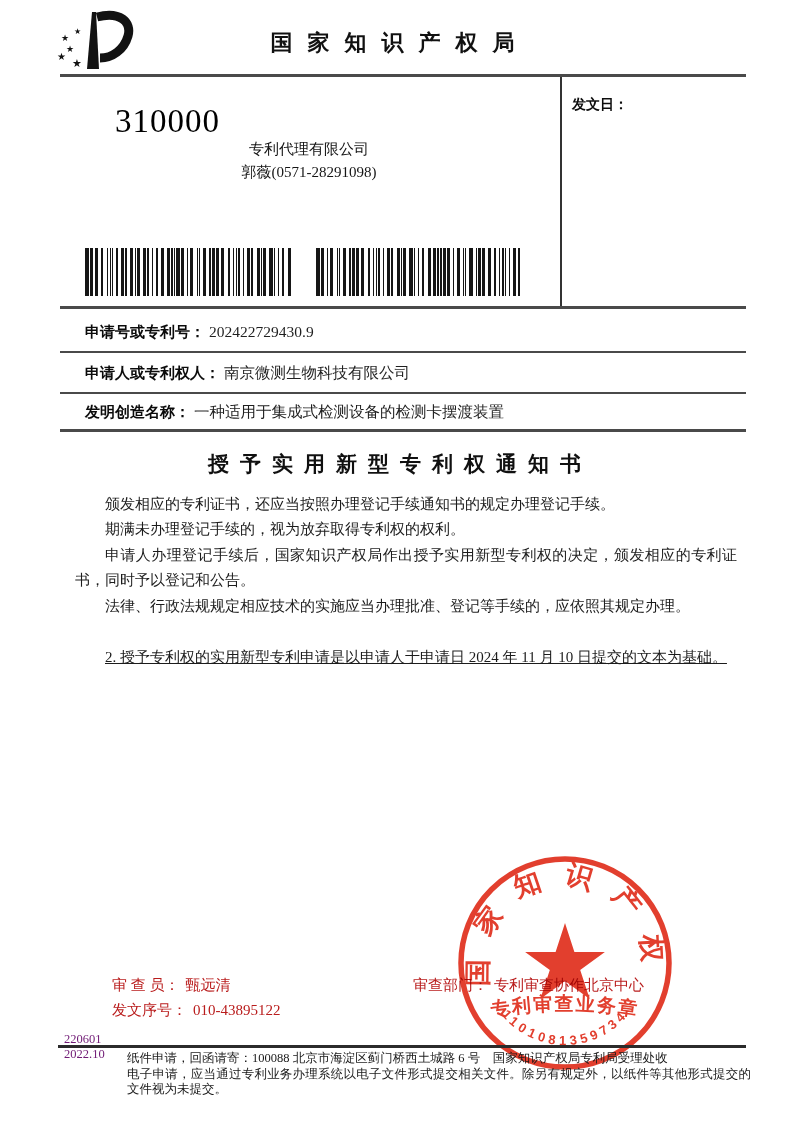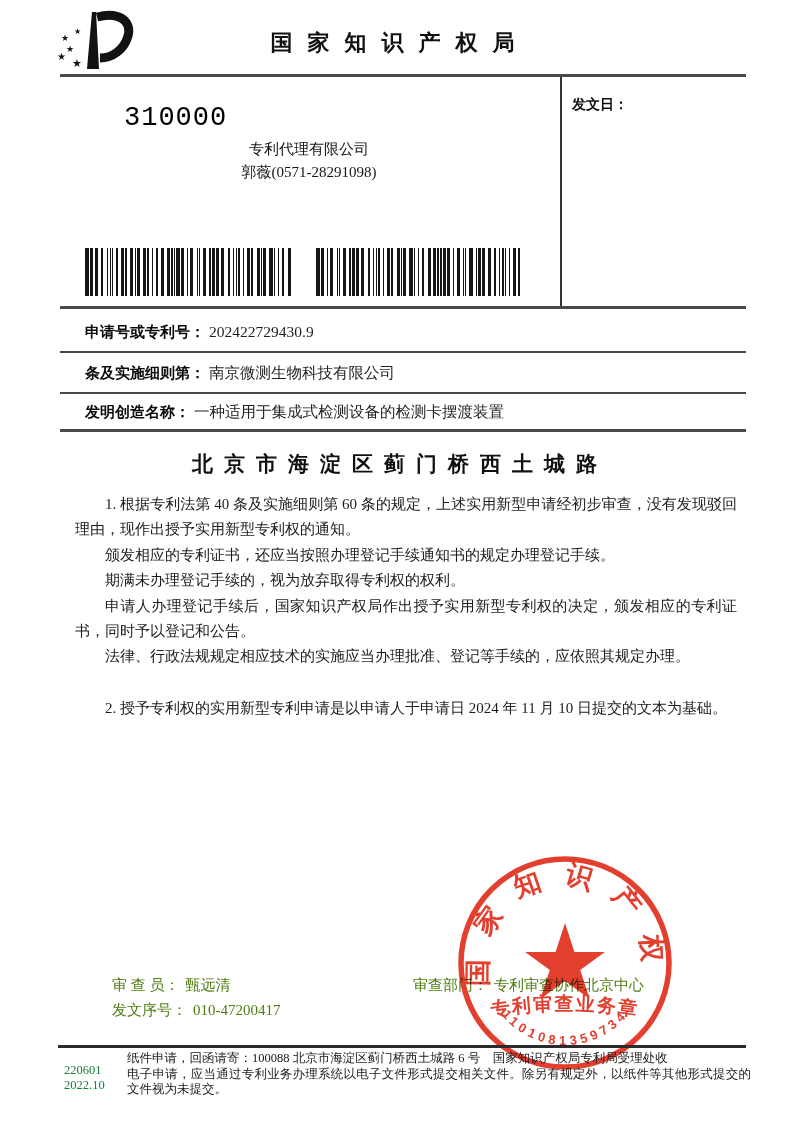--- a/index.html
+++ b/index.html
@@ -7,51 +7,51 @@
     position:relative;width:800px;height:1131px;margin:0 auto;background:#ffffff;
     font-family:"Liberation Serif","DejaVu Serif",serif;color:#1c1c1c;overflow:hidden;
   }
   .hei{font-family:"Liberation Sans","DejaVu Sans",sans-serif;font-weight:700;color:#0d0d0d;}
   .abs{position:absolute;}
   .rule{position:absolute;background:#4a4a4a;}
   
   .agency-title{top:28px;left:0;width:800px;text-align:center;font-size:22px;font-weight:600;letter-spacing:15px;color:#111;}
   .logo{top:10px;left:52px;}
   
-  .postal{top:103px;left:124px;font-size:27px;letter-spacing:1px;color:#000;font-family:Liberation Mono, monospace;}
+  .postal{top:103px;left:115px;font-size:33px;letter-spacing:1px;color:#000;}
   .addr{top:138px;left:60px;width:498px;text-align:center;font-size:15px;line-height:23px;color:#141414;}
   
   .datebox-divider{top:77px;left:560px;width:2px;height:230px;background:#333;}
   .date-label{top:96px;left:572px;font-size:14px;}
   .date-value{top:183px;left:578px;font-size:19px;letter-spacing:1px;color:#0f0f0f;}
   
   .barcode{position:absolute;top:248px;height:48px;display:flex;align-items:stretch;overflow:hidden;}
   .barcode i{display:block;height:100%;background:#161616;flex:0 0 auto;}
   .barcode i.gap{background:transparent;}
   
   .frow{position:absolute;font-size:15px;white-space:nowrap;}
   .frow .lab{font-family:"Liberation Sans","DejaVu Sans",sans-serif;font-weight:700;color:#0b0b0b;}
   .frow .val{font-size:15.5px;color:#1f1f1f;margin-left:4px;}
   
   .doc-title{top:450px;left:0;width:800px;text-align:center;font-size:21px;font-weight:600;letter-spacing:11px;color:#101010;}
   .body-text{top:492px;left:75px;width:662px;font-size:15px;line-height:25.4px;text-align:justify;color:#1c1c1c;}
   .body-text p{margin:0;text-indent:2em;}
-  .body-text p.gap{margin-top:26px;}
-  
-  .sig{position:absolute;font-size:15px;white-space:nowrap;color:#4d7c0f;}
+  .body-text p.gap{margin-top:26px;text-decoration:underline;}
+  
+  .sig{position:absolute;font-size:15px;white-space:nowrap;color:#b91c1c;}
   .sig .sv{margin-left:6px;}
   
   .seal{position:absolute;left:455px;top:853px;width:220px;height:220px;mix-blend-mode:multiply;opacity:.93;}
   .seal text{font-family:"Liberation Sans","DejaVu Sans",sans-serif;}
   .seal .ring{font-size:27px;font-weight:700;letter-spacing:21px;}
   .seal .banner{font-size:19px;font-weight:700;letter-spacing:2px;}
   .seal .serial{font-size:13px;font-weight:600;letter-spacing:4px;}
   
   .footer-rule{top:1045px;left:58px;width:688px;height:3px;background:#2b2b2b;}
-  .form-codes{top:1063px;left:64px;font-size:12.5px;line-height:15px;color:#15803d;}
+  .form-codes{top:1032px;left:64px;font-size:12.5px;line-height:15px;color:#701a75;}
   .footer-notes{top:1051px;left:127px;width:624px;font-size:12.5px;line-height:15.6px;color:#1a1a1a;}
   .footer-notes p{margin:0;text-align:justify;}
 </style>
 </head>
 <body>
 
 <div class="page">
 
   <svg class="logo abs" width="86" height="62" viewBox="0 0 86 62">
     <path d="M40,2 L44,2 L47,59 L35,59 Z" fill="#121212"></path>
@@ -268,47 +268,46 @@
 
   <div class="rule" style="top:306px;left:60px;width:686px;height:2.5px;"></div>
 
   <div class="frow" style="top:323px;left:85px;">
     <span class="lab">申请号或专利号：</span><span class="val">202422729430.9</span>
   </div>
 
   <div class="rule" style="top:351px;left:60px;width:686px;height:2px;"></div>
 
   <div class="frow" style="top:363px;left:85px;">
-    <span class="lab">条及实施细则第：</span><span class="val">南京微测生物科技有限公司</span>
+    <span class="lab">申请人或专利权人：</span><span class="val">南京微测生物科技有限公司</span>
   </div>
 
   <div class="rule" style="top:392px;left:60px;width:686px;height:2px;"></div>
 
   <div class="frow" style="top:402px;left:85px;">
     <span class="lab">发明创造名称：</span><span class="val">一种适用于集成式检测设备的检测卡摆渡装置</span>
   </div>
 
   <div class="rule" style="top:429px;left:60px;width:686px;height:2.5px;"></div>
 
-  <div class="abs doc-title">北京市海淀区蓟门桥西土城路</div>
+  <div class="abs doc-title">授予实用新型专利权通知书</div>
 
   <div class="abs body-text">
-    <p>1. 根据专利法第 40 条及实施细则第 60 条的规定，上述实用新型申请经初步审查，没有发现驳回理由，现作出授予实用新型专利权的通知。</p>
     <p>颁发相应的专利证书，还应当按照办理登记手续通知书的规定办理登记手续。</p>
     <p>期满未办理登记手续的，视为放弃取得专利权的权利。</p>
     <p>申请人办理登记手续后，国家知识产权局作出授予实用新型专利权的决定，颁发相应的专利证书，同时予以登记和公告。</p>
     <p>法律、行政法规规定相应技术的实施应当办理批准、登记等手续的，应依照其规定办理。</p>
     <p class="gap">2. 授予专利权的实用新型专利申请是以申请人于申请日 2024 年 11 月 10 日提交的文本为基础。</p>
   </div>
 
   <div class="sig" style="top:976px;left:112px;">
     <span>审 查 员：</span><span class="sv">甄远清</span>
   </div>
   <div class="sig" style="top:1001px;left:112px;">
-    <span>发文序号：</span><span class="sv">010-47200417</span>
+    <span>发文序号：</span><span class="sv">010-43895122</span>
   </div>
   <div class="sig" style="top:976px;left:413px;">
     <span>审查部门：</span><span class="sv">专利审查协作北京中心</span>
   </div>
 
   <svg class="seal" viewBox="0 0 220 220">
     <defs>
       <path id="arcTop" d="M 36.7 136.7 A 78 78 0 1 1 183.3 136.7" fill="none"></path>
       <path id="arcBanner" d="M 26 165 Q 110 149 194 165" fill="none"></path>
       <path id="arcBottom" d="M 42.8 157 A 82 82 0 0 0 177.2 157" fill="none"></path>

